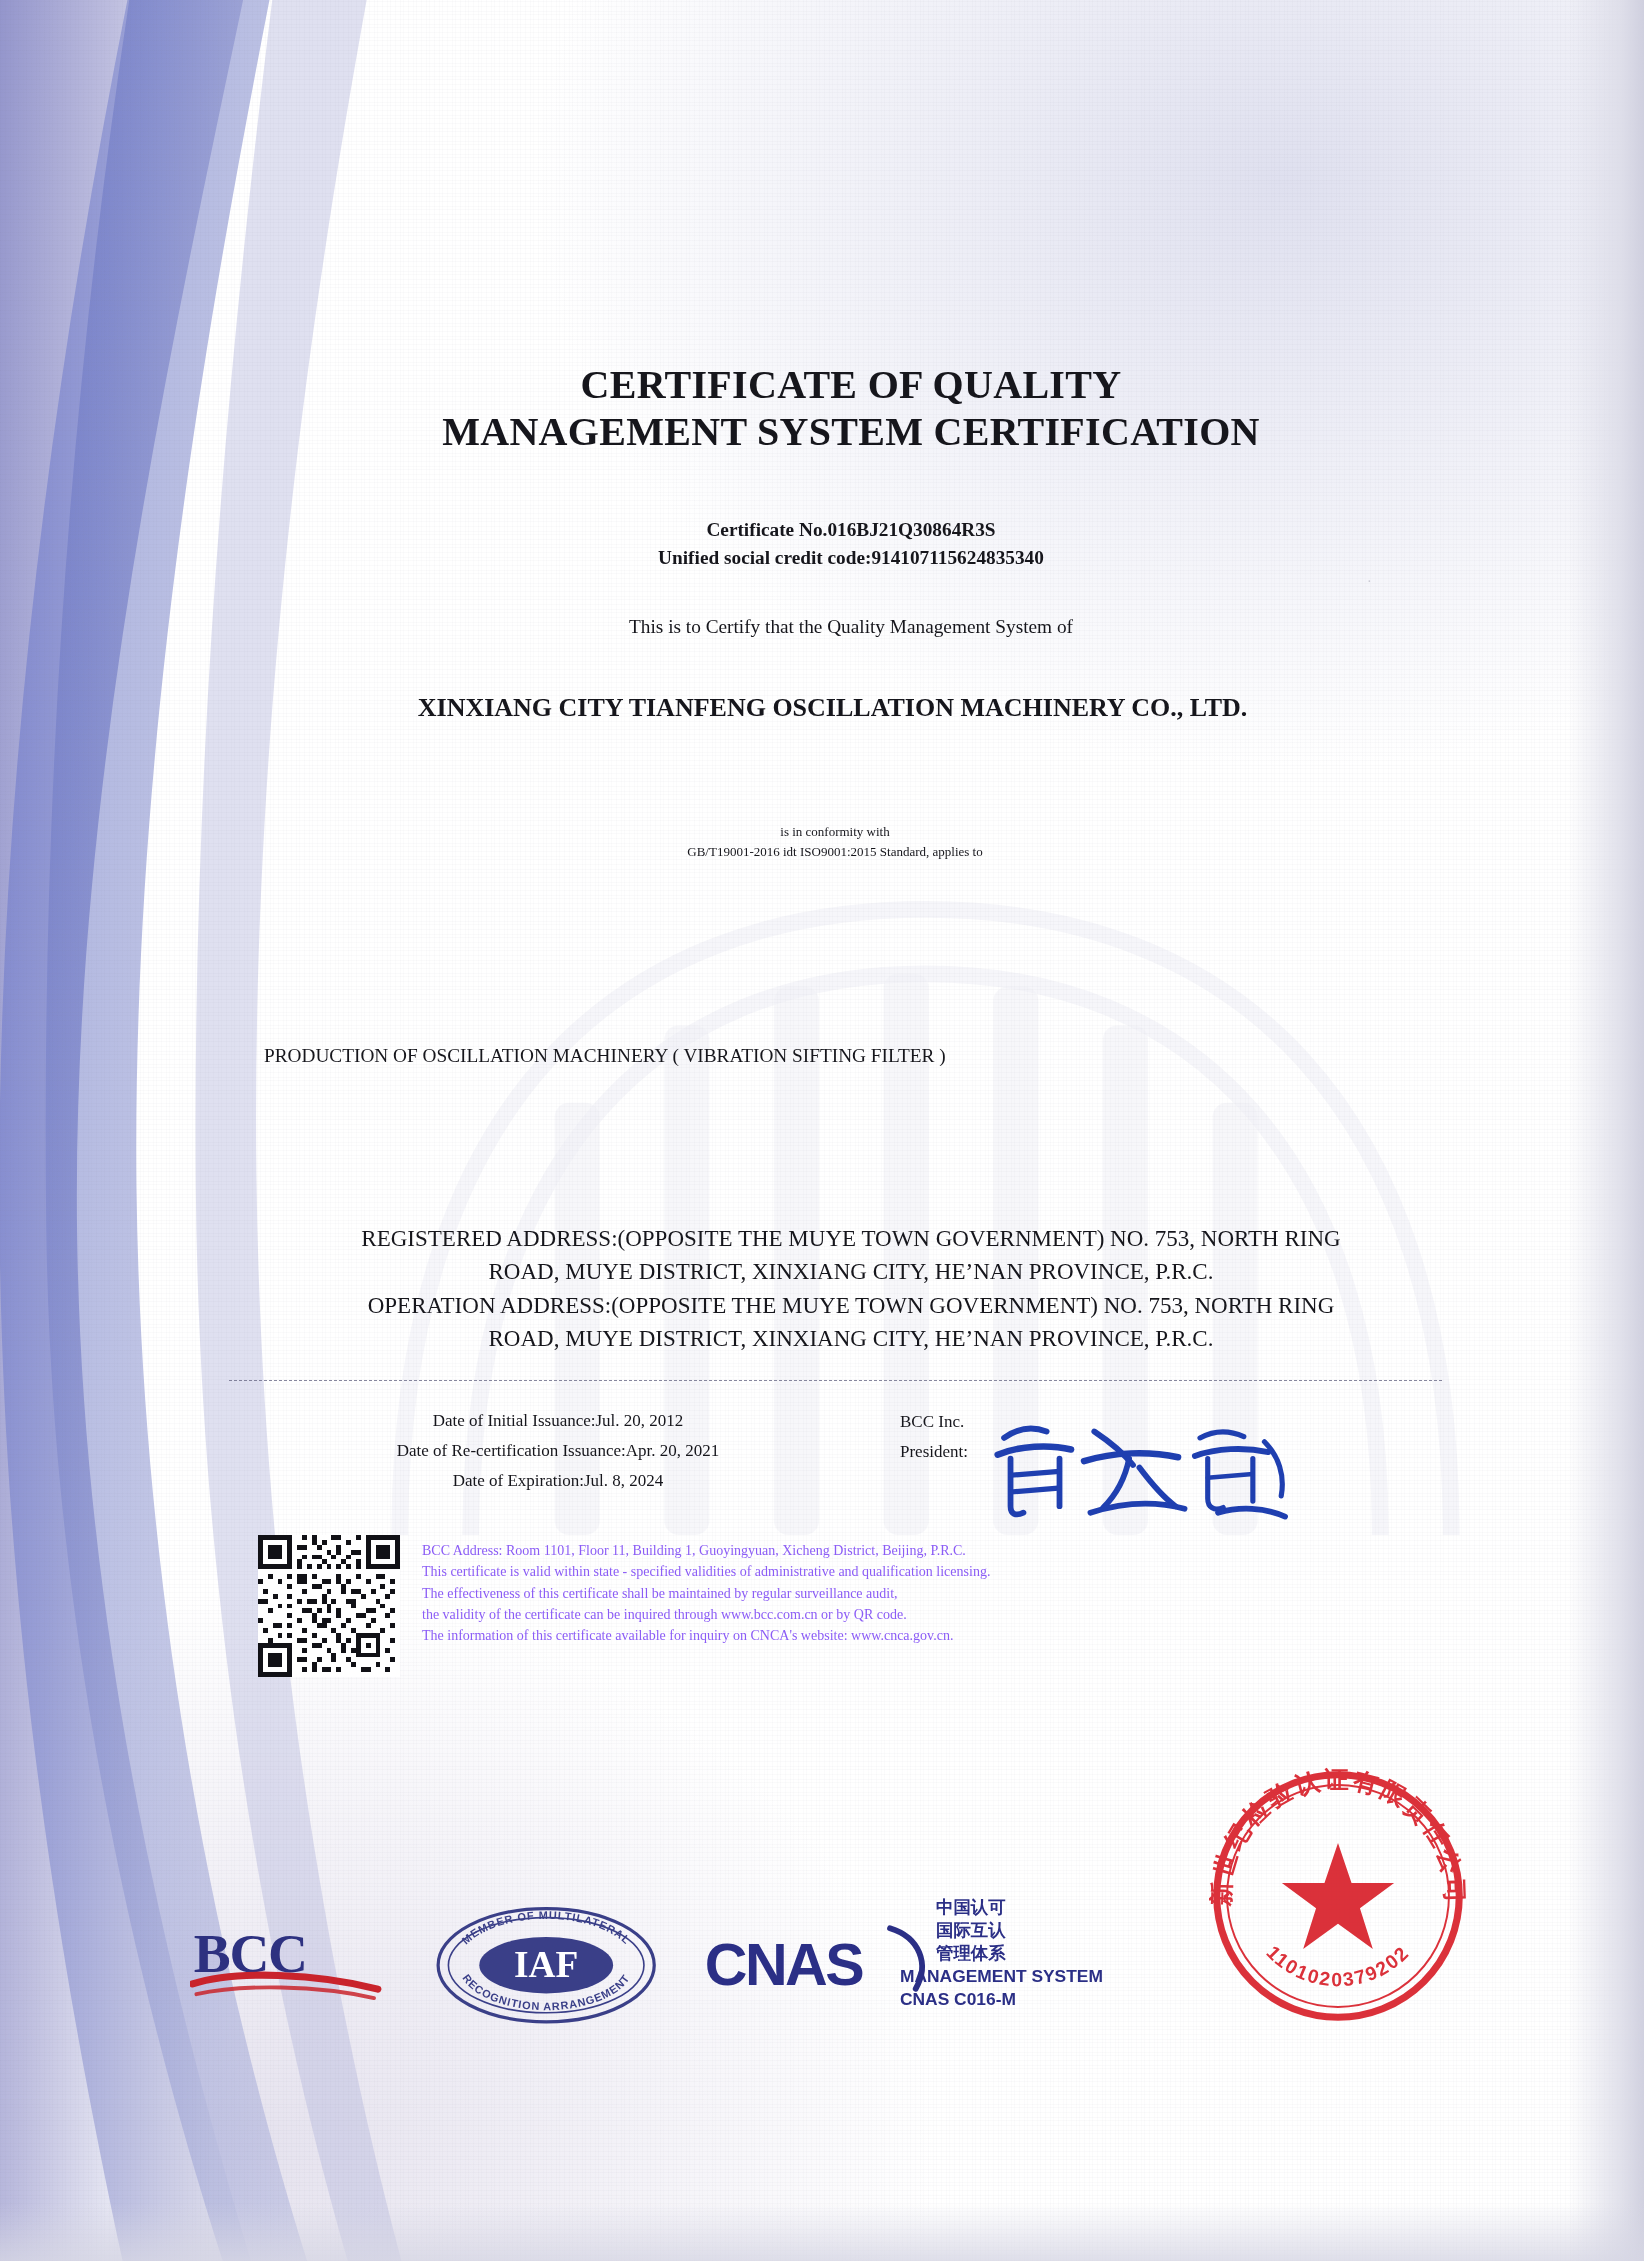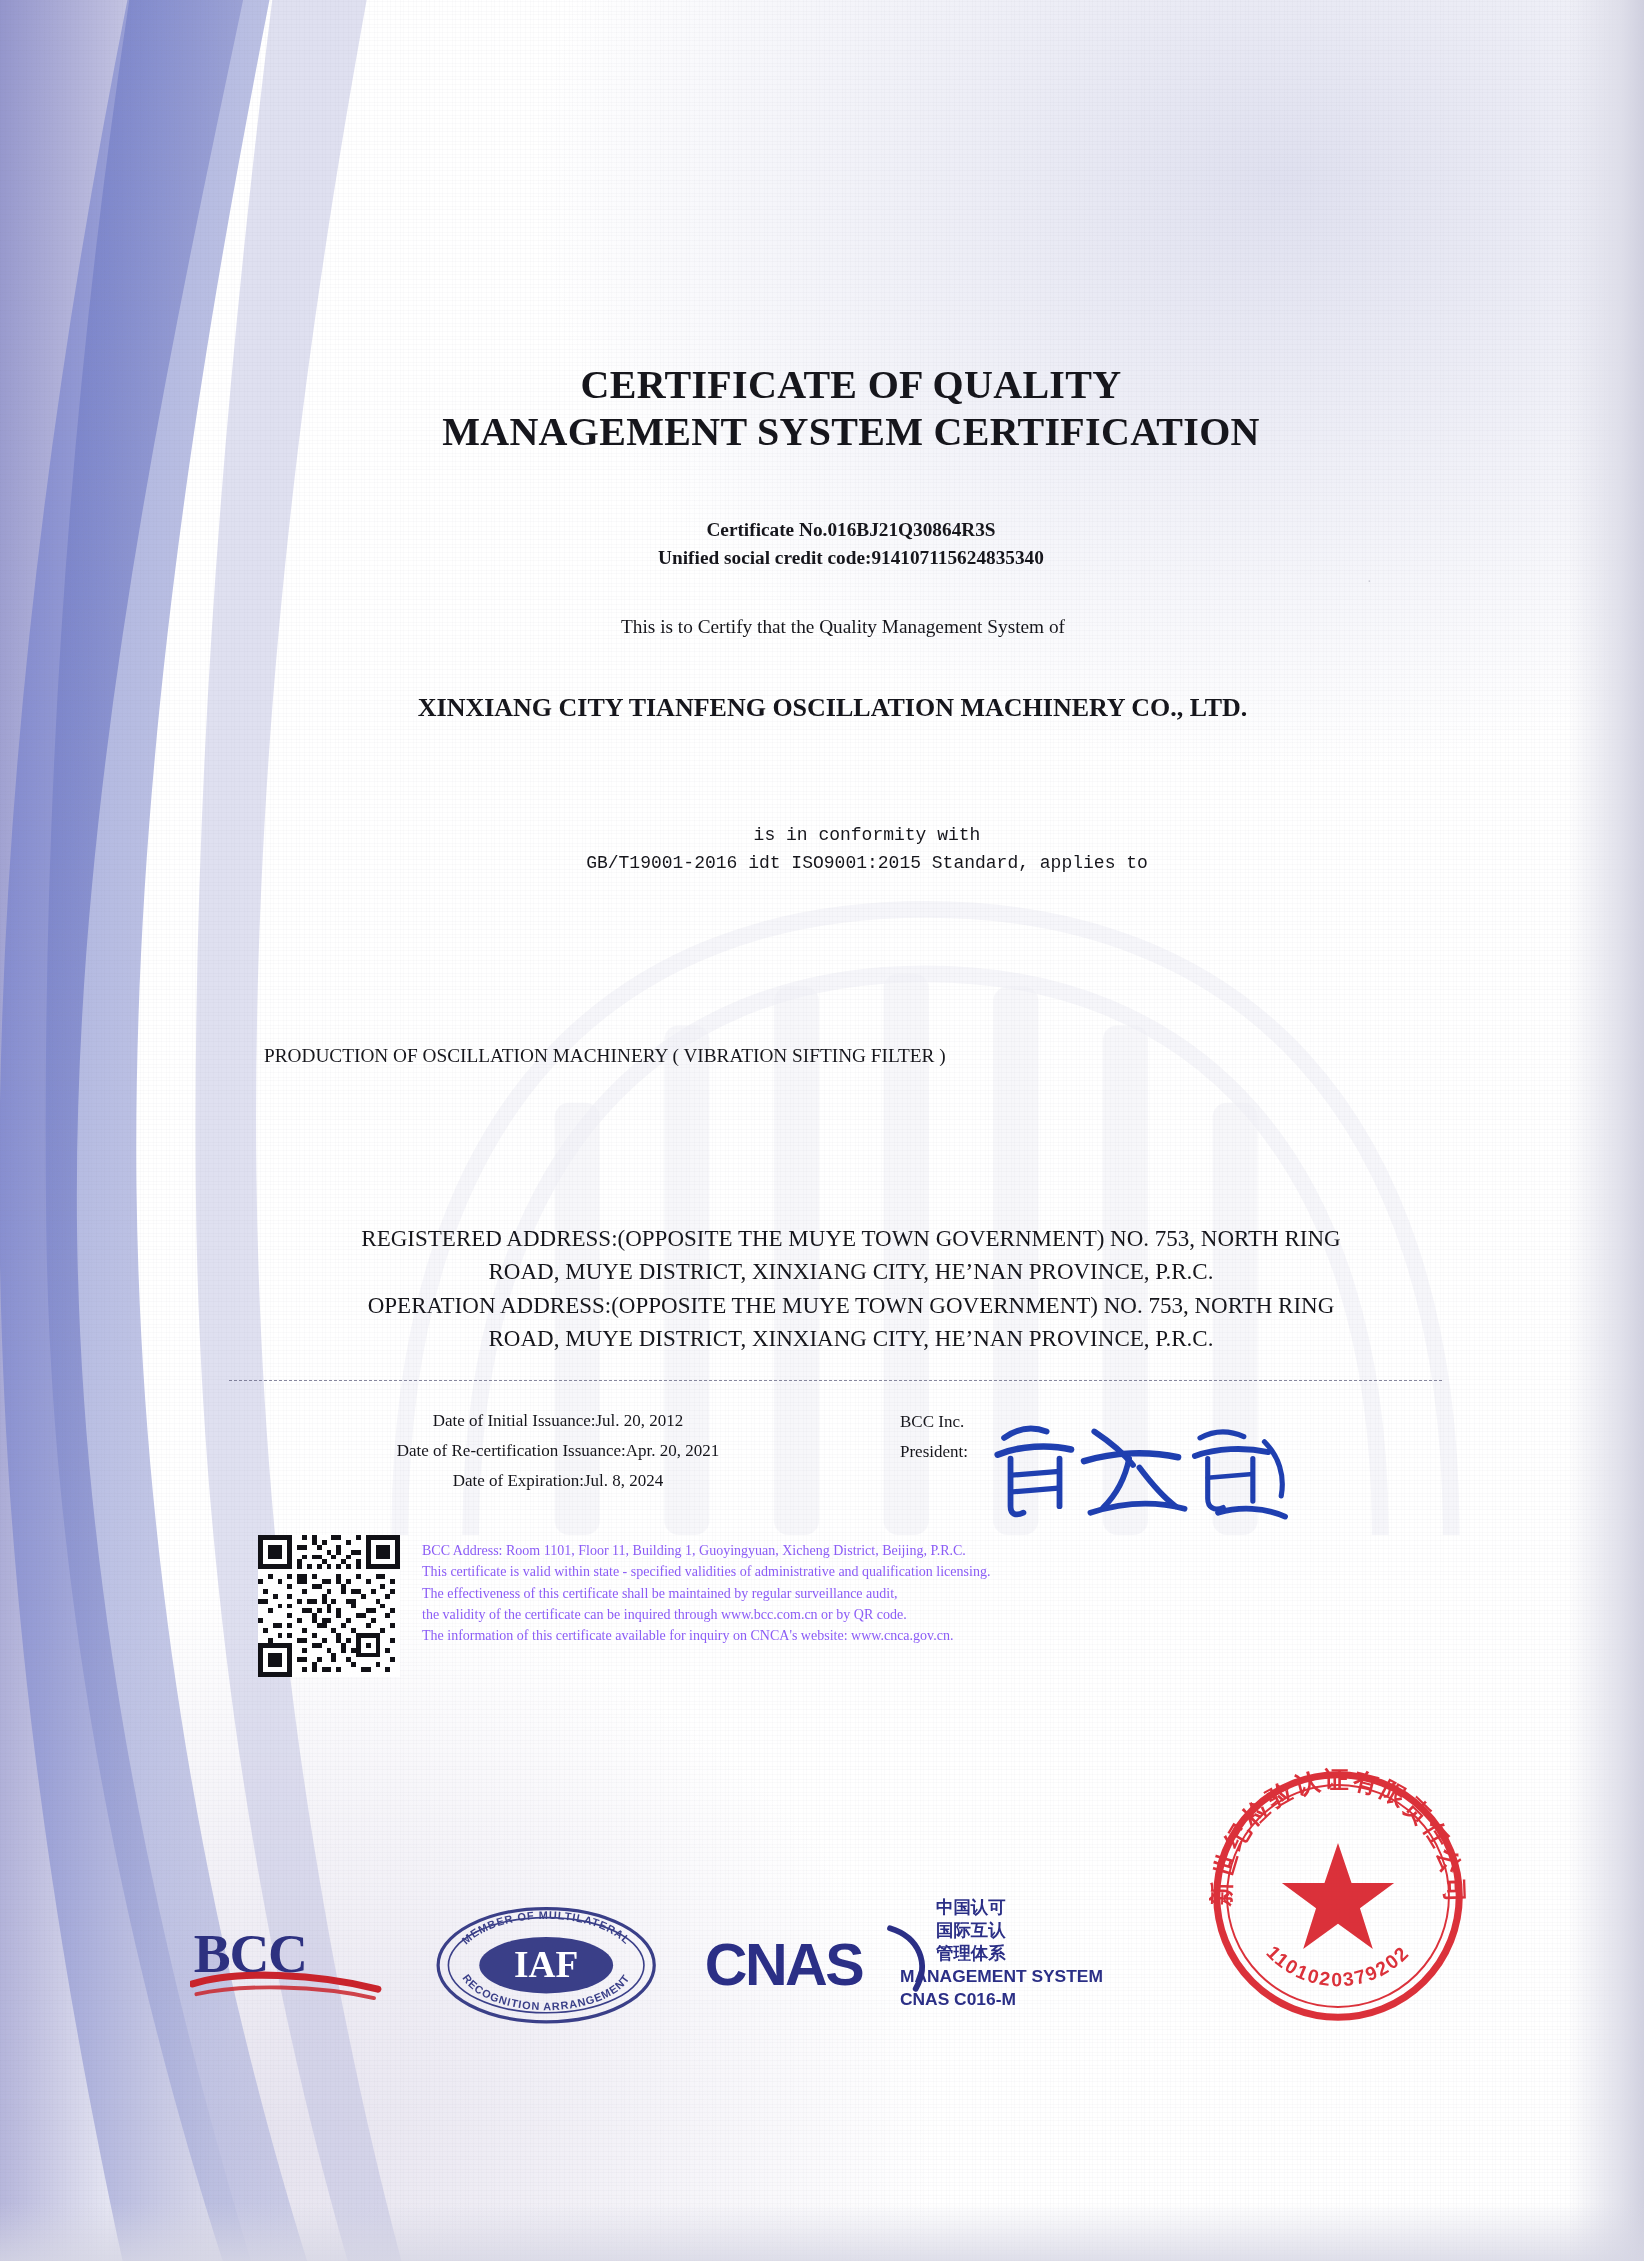--- a/index.html
+++ b/index.html
@@ -91,47 +91,46 @@
     top: 516px;
     width: 1148px;
     text-align: center;
     font-weight: bold;
     font-size: 19.3px;
     line-height: 1.45;
   }
 
   .certify-line {
     position: absolute;
-    left: 269px;
+    left: 277px;
     top: 616px;
     width: 1148px;
     text-align: center;
     font-size: 19.3px;
   }
 
   .company {
     position: absolute;
     left: 310px;
     top: 690px;
     width: 1045px;
     text-align: center;
     font-weight: bold;
     font-size: 26px;
     line-height: 1.35;
   }
 
   .conformity {
     position: absolute;
-    left: 293px;
+    left: 261px;
     top: 822px;
     width: 1148px;
     text-align: center;
-    font-size: 18px;
+    font-size: 13px;
     line-height: 1.55;
-    font-family: Liberation Mono, monospace;
   }
 
   .scope {
     position: absolute;
     left: 264px;
     top: 1045px;
     width: 1148px;
     text-align: left;
     font-size: 19.3px;
   }

